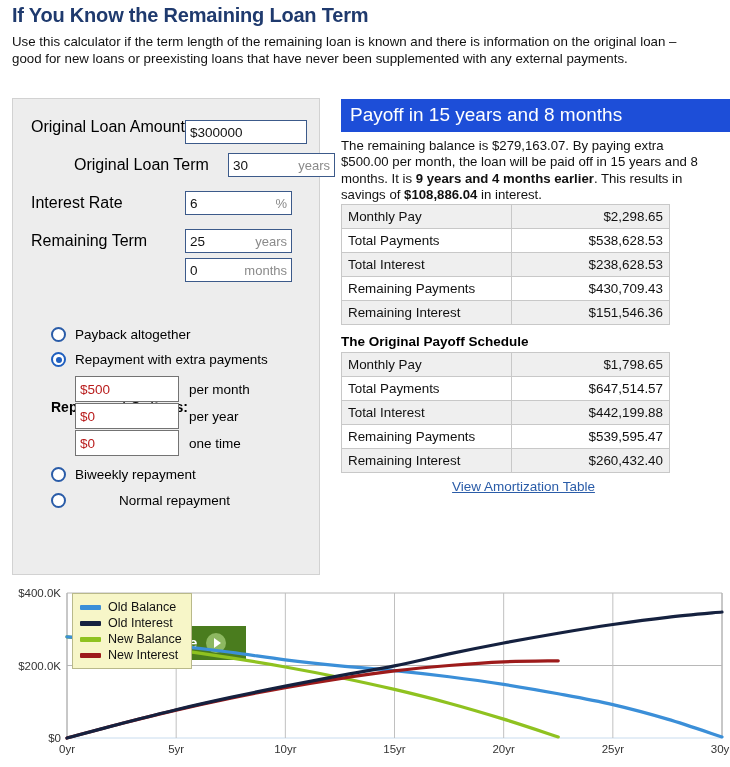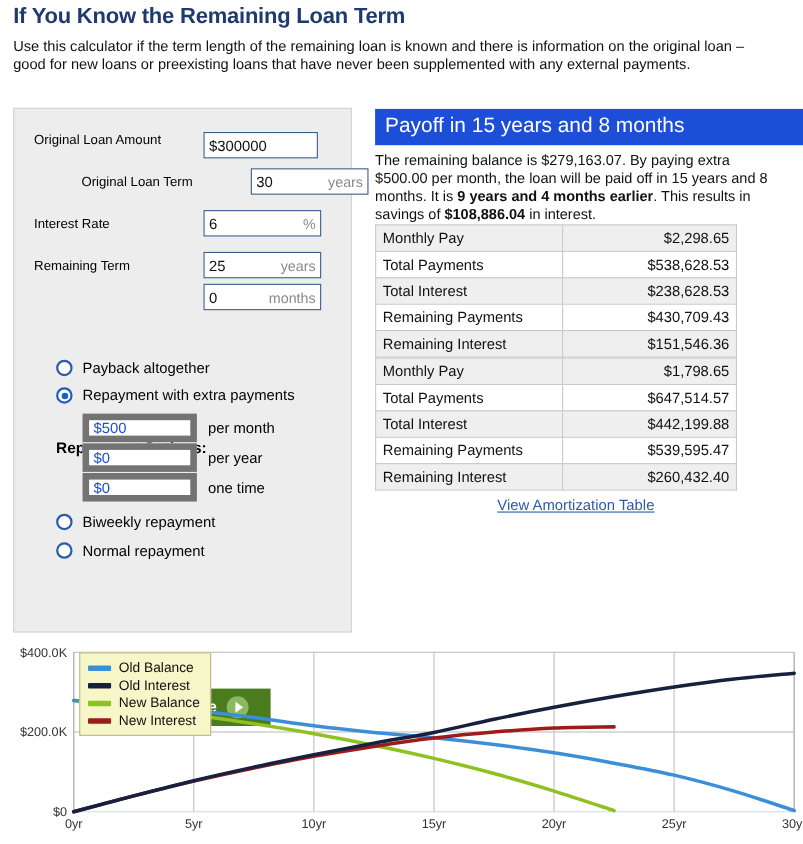--- a/index.html
+++ b/index.html
@@ -33,21 +33,21 @@
     background: #ededed;
     border: 1px solid #d2d2d2;
     box-sizing: border-box;
   }
   .field-row {
     position: absolute; left: 0; width: 308px; height: 30px;
     display: flex; align-items: center;
   }
   .field-label {
     width: 172px; padding-left: 18px; box-sizing: border-box;
-    font-size: 12px; color: #000; text-align: left;
+    font-size: 16px; color: #000; text-align: left;
   }
   .inp {
     width: 107px; height: 24px; box-sizing: border-box;
     border: 1px solid #3c5a8a; background: #fff;
     display: flex; align-items: center;
     font-size: 13.5px; padding: 0 4px;
     position: relative;
   }
   .inp .val { color: #111; flex: 1; white-space: nowrap; overflow: hidden; }
   .inp .unit { color: #8a8a8a; font-size: 13px; padding-left: 3px; }
@@ -71,23 +71,23 @@
   .radio.on { border-color: #1f5fbf; }
   .radio.on::after {
     content: ""; width: 6px; height: 6px; border-radius: 50%;
     background: #1f5fbf;
   }
   .extra-row {
     position: absolute; left: 62px; display: flex; align-items: center;
   }
   .extra-inp {
     width: 104px; height: 26px; box-sizing: border-box;
-    border: 6px solid #737373; background: #fff;
+    border: 1px solid #737373; background: #fff;
     display: flex; align-items: center; padding: 0 4px;
-    font-size: 13.5px; color: #1d4ed8;
+    font-size: 13.5px; color: #b91c1c;
   }
   .extra-lbl { font-size: 13.5px; color: #000; margin-left: 10px; }
 
   .calc-btn {
     position: absolute; left: 100px; top: 527px;
     width: 133px; height: 34px;
     background: #4a7c1e;
     border: none; cursor: pointer;
     display: flex; align-items: center; justify-content: center;
     gap: 9px; padding: 0;
@@ -163,21 +163,21 @@
 
 <div class="page">
 
   <div class="page-title">If You Know the Remaining Loan Term</div>
   <div class="page-desc">Use this calculator if the term length of the remaining loan is known and there is information on the original loan – good for new loans or preexisting loans that have never been supplemented with any external payments.</div>
 
   <div class="form-panel">
     <div id="field-rows">
         <div class="field-row" style="top: 13px;">
           <div class="field-label">Original Loan Amount</div>
-          <div class="inp" style="width: 104px; margin-top: 10px;">
+          <div class="inp" style="width: 122px; margin-top: 10px;">
             <span class="val">$300000</span>
           </div>
         </div>
         <div class="field-row" style="top: 51px; margin-left: 43px;">
           <div class="field-label">Original Loan Term</div>
           <div class="inp">
             <span class="val">30</span>
             <span class="unit">years</span>
           </div>
         </div>
@@ -211,21 +211,21 @@
           <span>Payback altogether</span>
         </div>
         <div class="radio-row" style="top: 253px;">
           <span class="radio on"></span>
           <span>Repayment with extra payments</span>
         </div>
         <div class="radio-row" style="top: 368px;">
           <span class="radio"></span>
           <span>Biweekly repayment</span>
         </div>
-        <div class="radio-row" style="top: 394px;">
+        <div class="radio-row" style="top: 394px; gap: 44px;">
           <span class="radio"></span>
           <span>Normal repayment</span>
         </div>
       </div>
     <div id="extra-rows">
         <div class="extra-row" style="top: 277px;">
           <div class="extra-inp">$500</div>
           <span class="extra-lbl">per month</span>
         </div>
         <div class="extra-row" style="top: 304px;">
@@ -266,20 +266,21 @@
             <td class="k">Remaining Payments</td>
             <td class="v">$430,709.43</td>
           </tr>
           <tr>
             <td class="k">Remaining Interest</td>
             <td class="v">$151,546.36</td>
           </tr>
         </tbody>
     </table>
 
+    <div class="tbl-title">The Original Payoff Schedule</div>
     <table class="res-tbl">
       <tbody id="tbl-orig">
           <tr>
             <td class="k">Monthly Pay</td>
             <td class="v">$1,798.65</td>
           </tr>
           <tr>
             <td class="k">Total Payments</td>
             <td class="v">$647,514.57</td>
           </tr>

